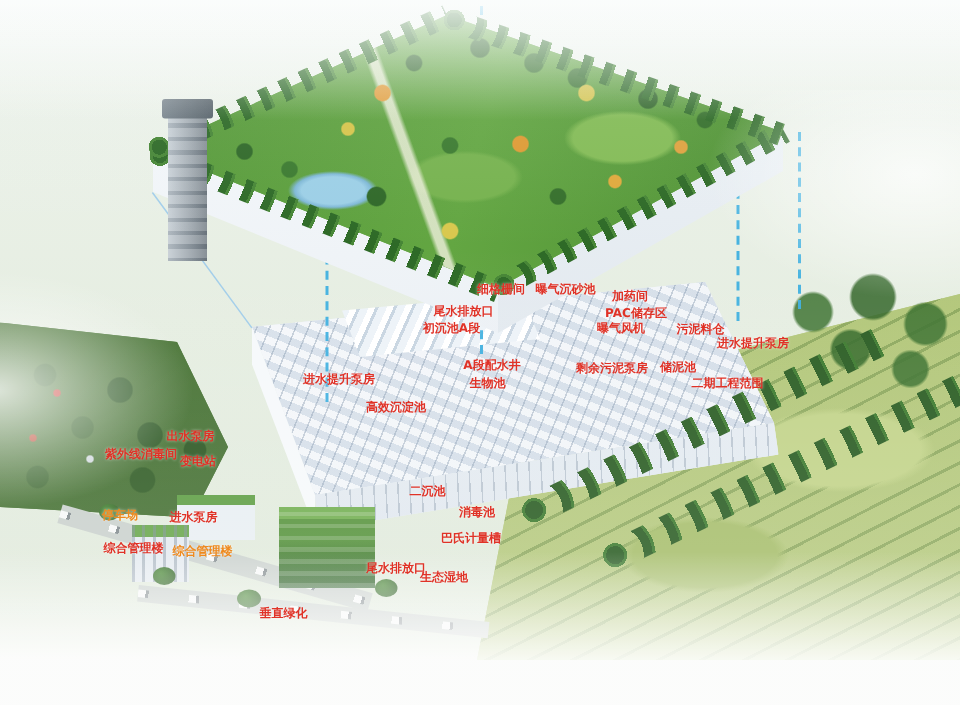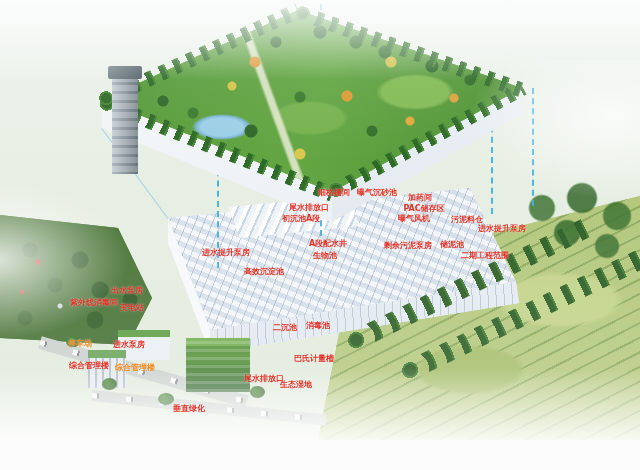--- a/index.html
+++ b/index.html
@@ -197,21 +197,21 @@
       <div class="fl" style="left: 420px; top: 160px; color: rgb(224, 50, 39);">加药间</div>
       <div class="fl" style="left: 424px; top: 171px; color: rgb(224, 50, 39);">PAC储存区</div>
       <div class="fl" style="left: 414px; top: 181px; color: rgb(224, 50, 39);">曝气风机</div>
       <div class="fl" style="left: 309px; top: 170px; color: rgb(224, 50, 39);">尾水排放口</div>
       <div class="fl" style="left: 301px; top: 181px; color: rgb(224, 50, 39);">初沉池A段</div>
       <div class="fl" style="left: 226px; top: 215px; color: rgb(224, 50, 39);">进水提升泵房</div>
       <div class="fl" style="left: 328px; top: 206px; color: rgb(224, 50, 39);">A段配水井</div>
       <div class="fl" style="left: 325px; top: 218px; color: rgb(224, 50, 39);">生物池</div>
       <div class="fl" style="left: 264px; top: 234px; color: rgb(224, 50, 39);">高效沉淀池</div>
       <div class="fl" style="left: 285px; top: 290px; color: rgb(224, 50, 39);">二沉池</div>
-      <div class="fl" style="left: 318px; top: 288px; color: rgb(224, 50, 39);">消毒池</div>
+      <div class="fl" style="left: 318px; top: 304px; color: rgb(224, 50, 39);">消毒池</div>
       <div class="fl" style="left: 314px; top: 321px; color: rgb(224, 50, 39); font-family: Liberation Serif, serif;">巴氏计量槽</div>
       <div class="fl" style="left: 264px; top: 341px; color: rgb(224, 50, 39);">尾水排放口</div>
       <div class="fl" style="left: 296px; top: 347px; color: rgb(224, 50, 39);">生态湿地</div>
       <div class="fl" style="left: 408px; top: 208px; color: rgb(224, 50, 39);">剩余污泥泵房</div>
       <div class="fl" style="left: 452px; top: 207px; color: rgb(224, 50, 39);">储泥池</div>
       <div class="fl" style="left: 467px; top: 182px; color: rgb(224, 50, 39);">污泥料仓</div>
       <div class="fl" style="left: 502px; top: 191px; color: rgb(224, 50, 39);">进水提升泵房</div>
       <div class="fl" style="left: 485px; top: 218px; color: rgb(224, 50, 39);">二期工程范围</div>
       <div class="fl" style="left: 127px; top: 253px; color: rgb(224, 50, 39);">出水泵房</div>
       <div class="fl" style="left: 94px; top: 265px; color: rgb(224, 50, 39);">紫外线消毒间</div>

